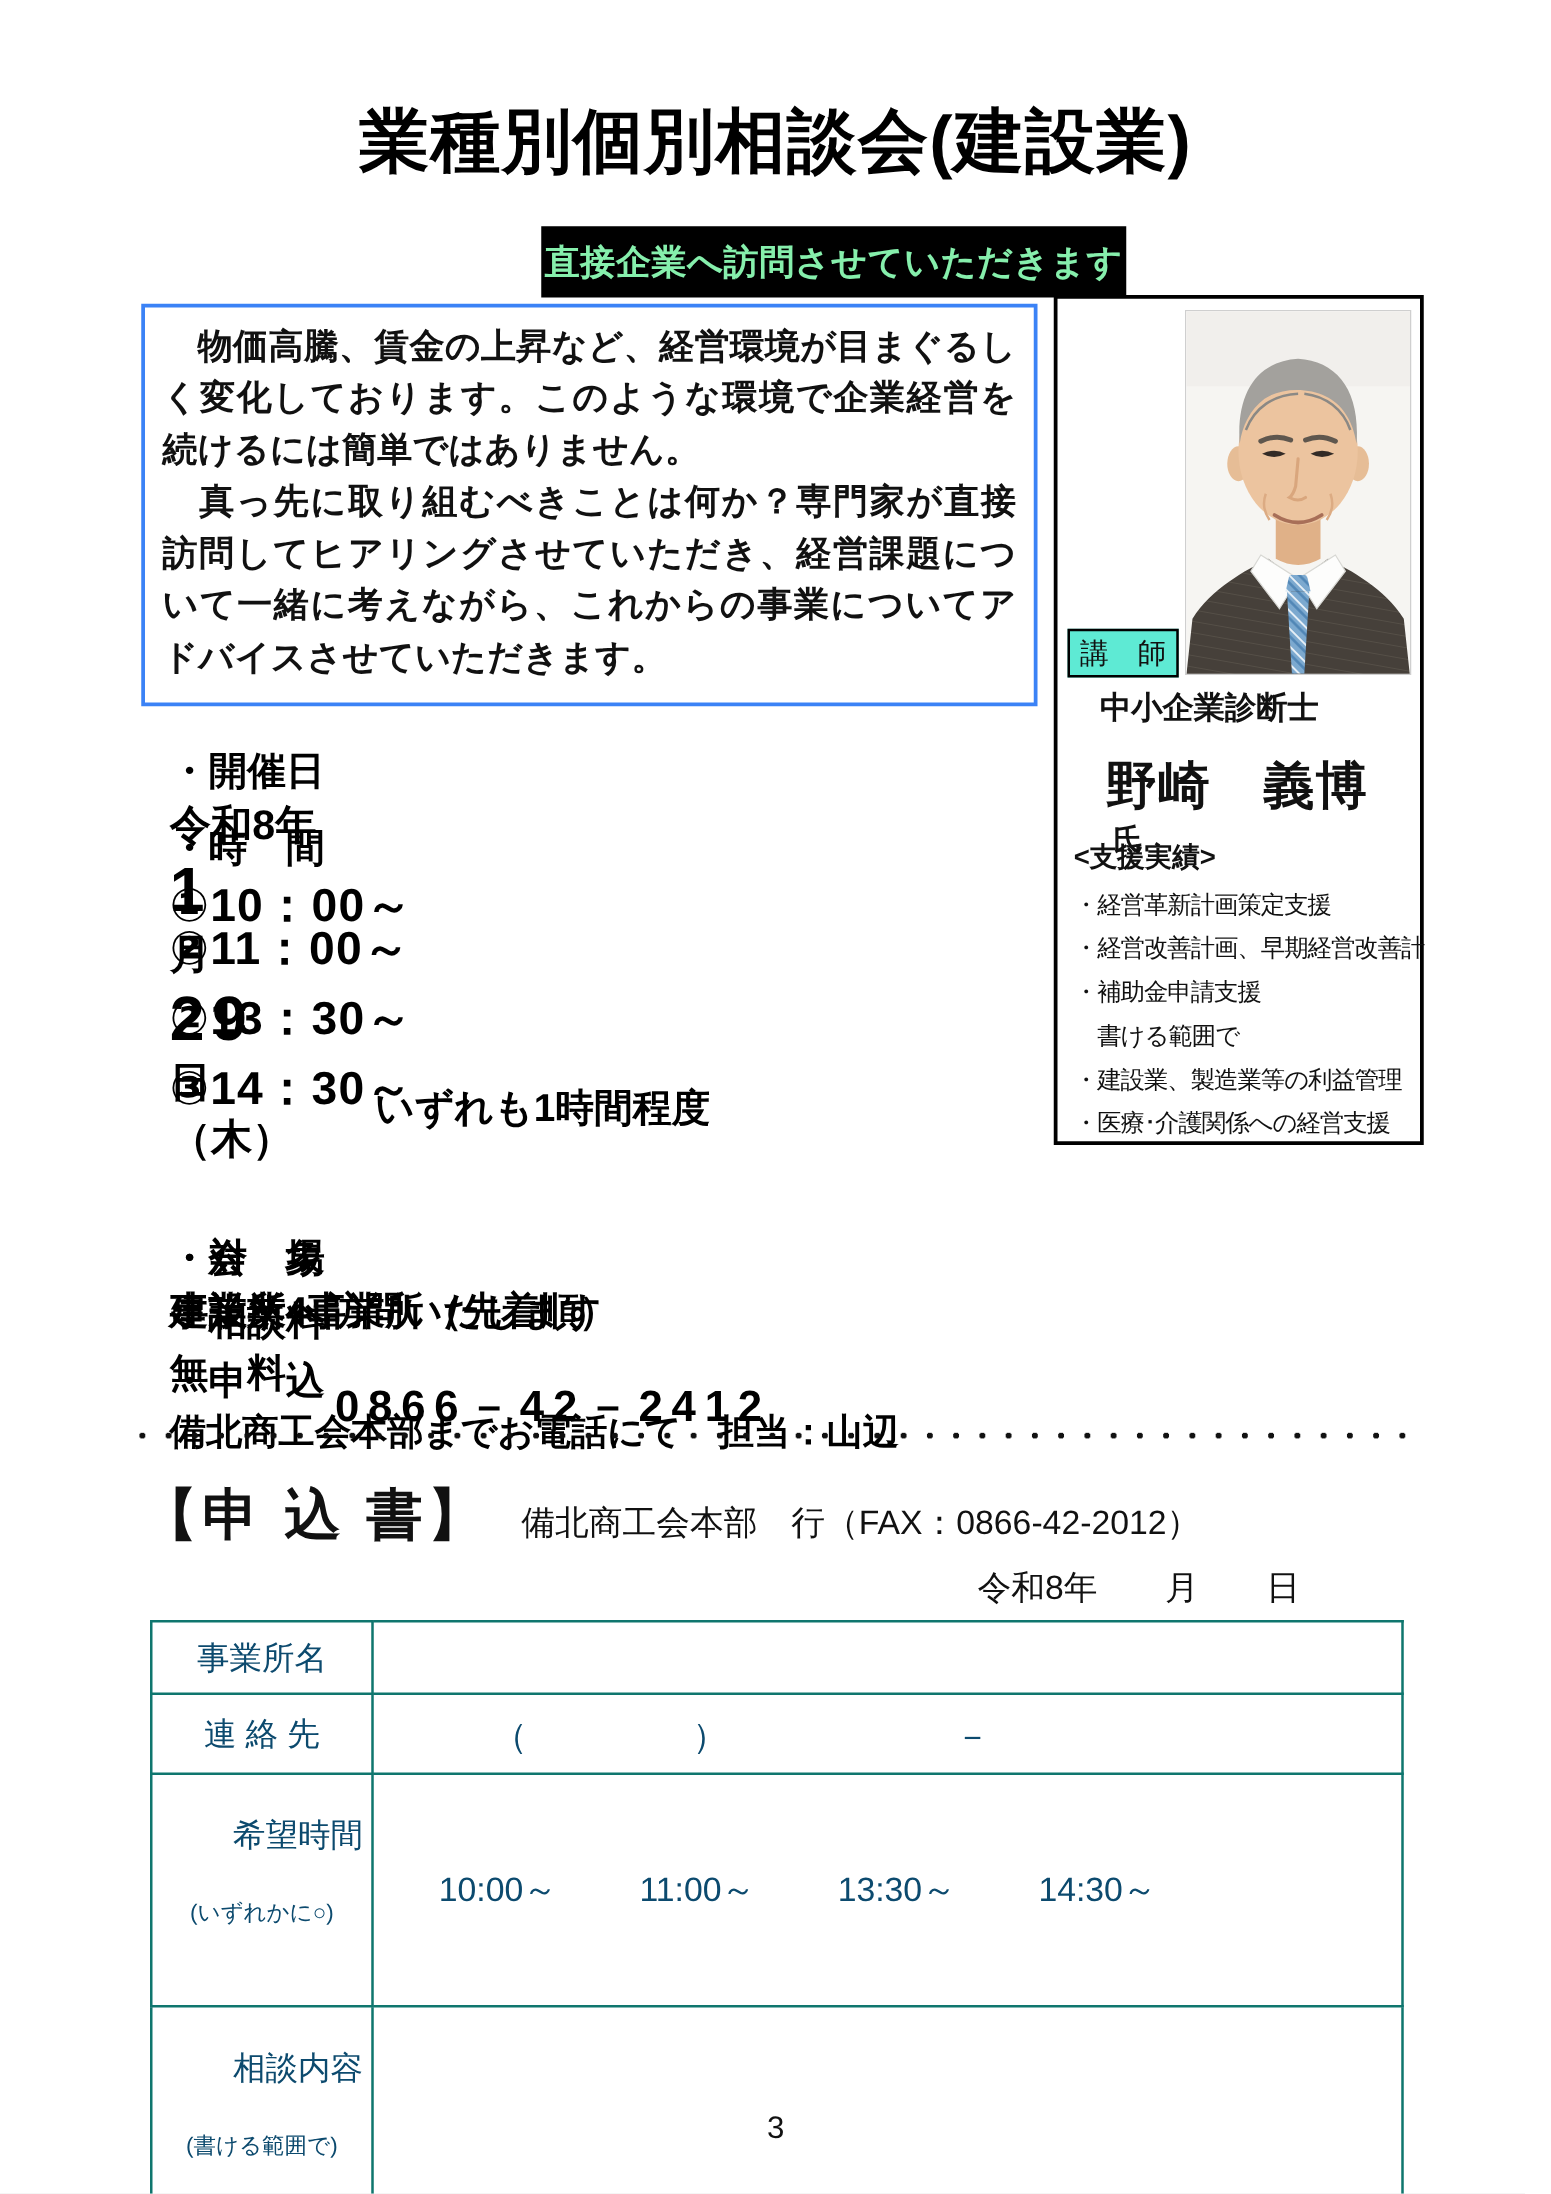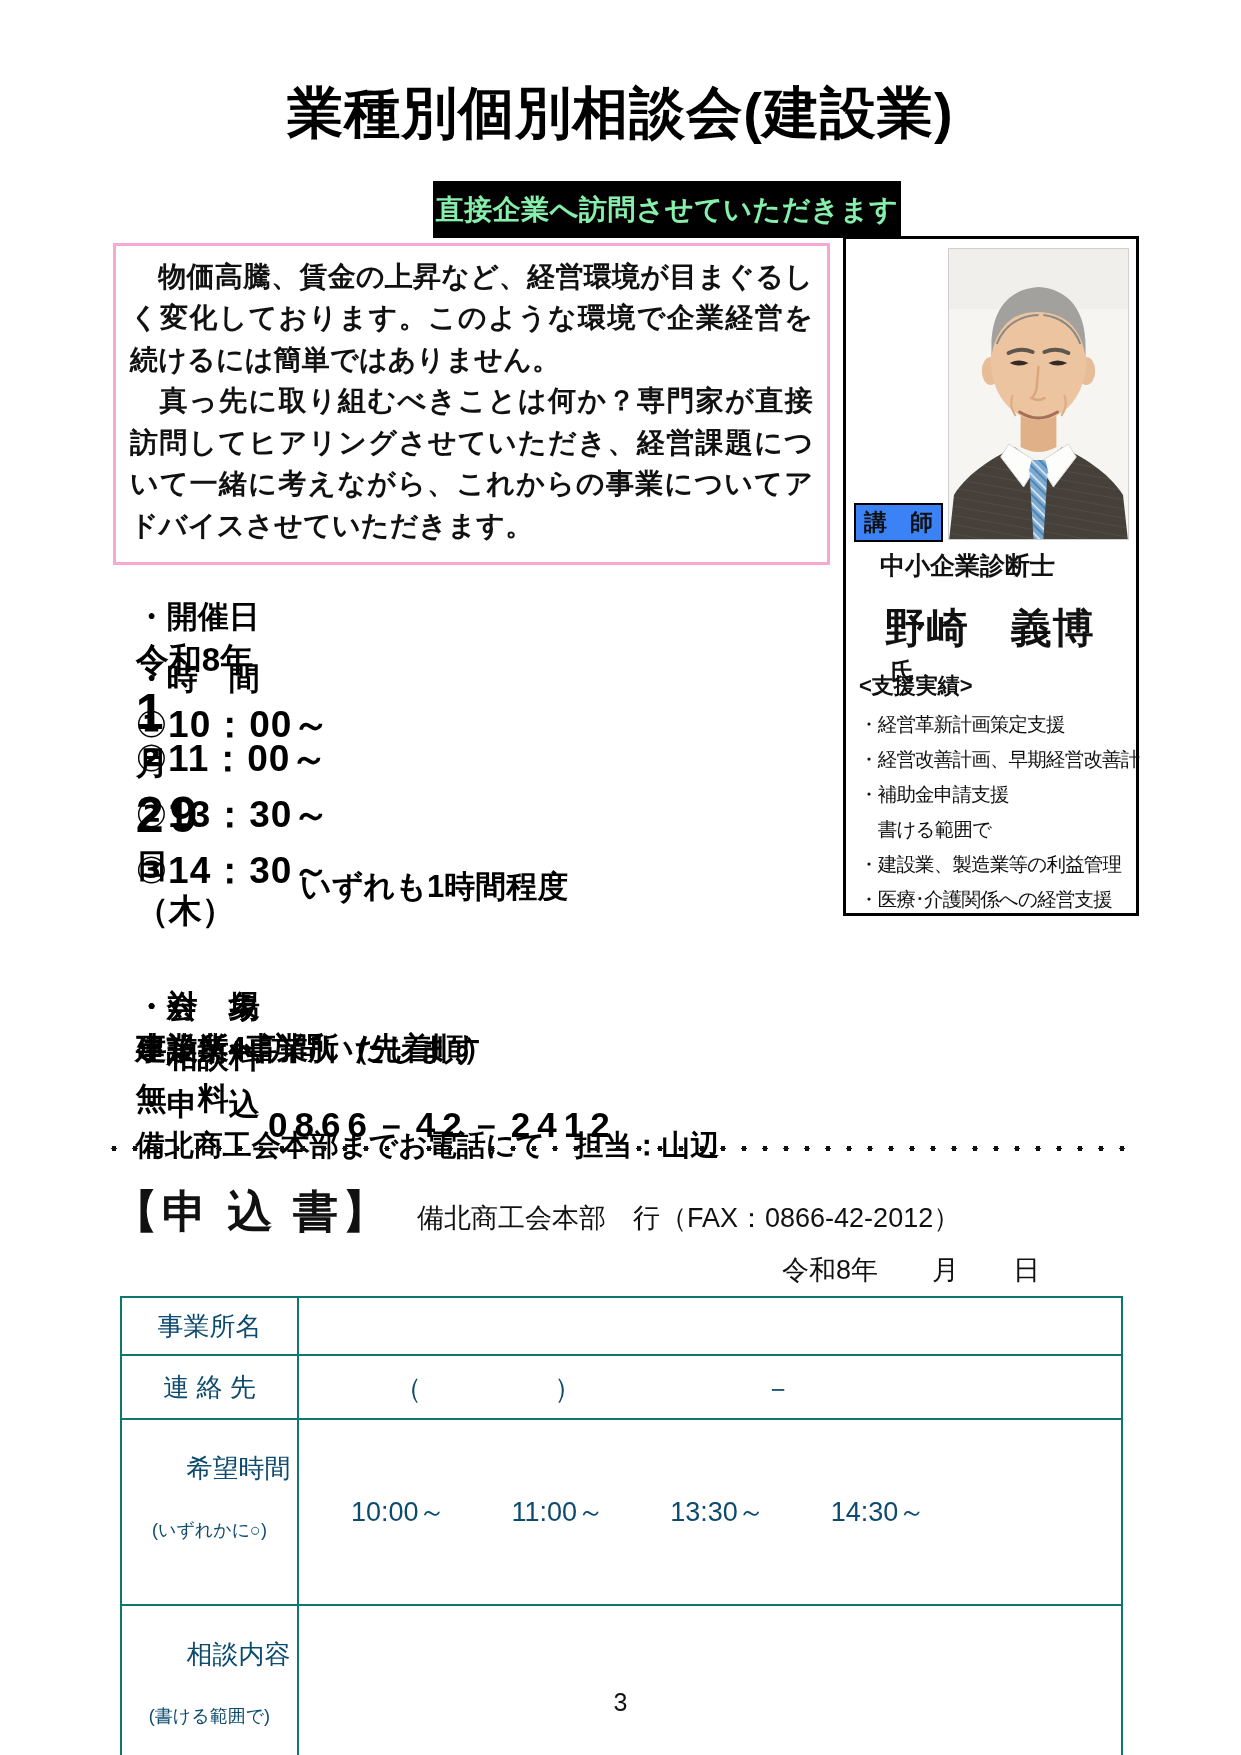--- a/index.html
+++ b/index.html
@@ -21,21 +21,21 @@
   }
   .banner{
     position:absolute;left:433px;top:181px;width:468px;height:57px;
     background:#000;color:#86efac;
     display:flex;align-items:center;justify-content:center;
     font-size:28px;font-weight:800;letter-spacing:0.5px;
   }
   
   .intro-box{
     position:absolute;left:113px;top:243px;width:717px;height:322px;
-    border:3px solid #f9a8d4;box-sizing:border-box;
+    border:3px solid #3b82f6;box-sizing:border-box;
     padding:10px 14px 0 14px;
   }
   .intro-box p{
     margin:0;font-size:28px;font-weight:700;line-height:1.48;
     text-align:justify;white-space:pre-wrap;letter-spacing:0.2px;
   }
   
   .detail-line{position:absolute;left:118px;font-weight:800;color:#000;white-space:pre;}
   .d-label{display:inline-block;width:150px;font-size:31px;}
   .d-val{font-size:31px;}
@@ -61,21 +61,21 @@
     position:absolute;left:843px;top:236px;width:296px;height:680px;
     border:3px solid #000;box-sizing:border-box;
   }
   .photo{
     position:absolute;right:7px;top:9px;width:181px;height:292px;
     border:1px solid #cfcfcf;box-sizing:border-box;
   }
   .role-badge{
     position:absolute;left:8px;top:264px;
     border:2px solid #000;padding:2px 8px;
-    font-size:23px;font-weight:700;background:#3b82f6;white-space:pre;
+    font-size:23px;font-weight:400;background:#5eead4;white-space:pre;
   }
   .qualification{position:absolute;left:34px;top:310px;font-size:25px;font-weight:800;white-space:pre;}
   .name-row{position:absolute;left:12px;top:344px;white-space:pre;}
   .name-row .nm{font-size:41px;font-weight:900;letter-spacing:1px;}
   .name-row .hn{font-size:23px;font-weight:800;margin-left:6px;}
   .results-title{position:absolute;left:13px;top:432px;font-size:22px;font-weight:600;}
   .results{position:absolute;left:13px;top:468px;font-size:19.5px;letter-spacing:-0.8px;font-weight:500;line-height:35px;}
   .results div{white-space:pre;}
   
   .dotted{

